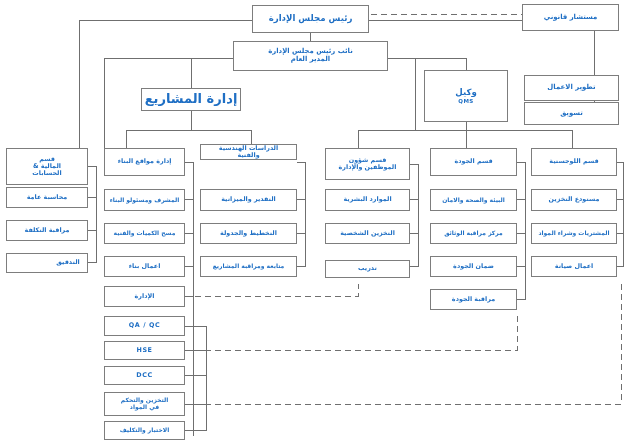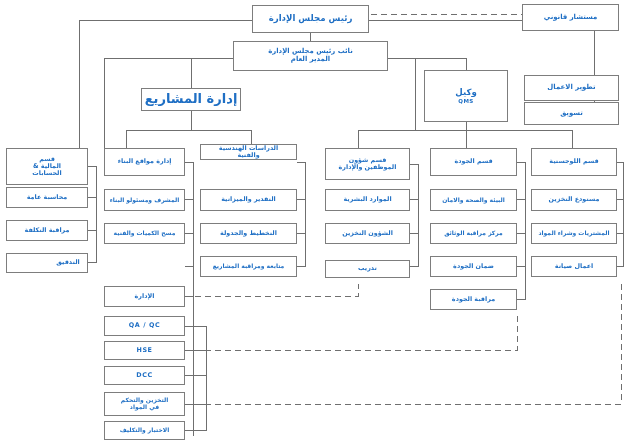--- a/index.html
+++ b/index.html
@@ -173,20 +173,23 @@
 
   <div class="node t65" style="left:104px;top:148px;width:81px;height:28px;">
     <span class="ln">إدارة مواقع البناء</span>
   </div>
   <div class="node t6" style="left:104px;top:189px;width:81px;height:22px;">
     <span class="ln">المشرف ومسئولو البناء</span>
   </div>
   <div class="node t6" style="left:104px;top:223px;width:81px;height:21px;">
     <span class="ln">مسح الكميات والفنية</span>
   </div>
+  <div class="node t65" style="left:104px;top:256px;width:81px;height:21px;">
+    <span class="ln">اعمال بناء</span>
+  </div>
 
   <div class="node t65" style="left:200px;top:144px;width:97px;height:16px;flex-direction:column;">
     <span class="ln">الدراسات الهندسية</span>
     <span class="ln">والفنية</span>
   </div>
   <div class="node t65" style="left:200px;top:189px;width:97px;height:22px;">
     <span class="ln">التقدير والميزانية</span>
   </div>
   <div class="node t65" style="left:200px;top:223px;width:97px;height:21px;">
     <span class="ln">التخطيط والجدولة</span>
@@ -196,21 +199,21 @@
   </div>
 
   <div class="node t65" style="left:325px;top:148px;width:85px;height:32px;flex-direction:column;">
     <span class="ln">قسم شؤون</span>
     <span class="ln">الموظفين والإدارة</span>
   </div>
   <div class="node t65" style="left:325px;top:189px;width:85px;height:22px;">
     <span class="ln">الموارد البشرية</span>
   </div>
   <div class="node t65" style="left:325px;top:223px;width:85px;height:21px;">
-    <span class="ln">الشؤون التخزين</span>
+    <span class="ln">التخزين الشخصية</span>
   </div>
   <div class="node t65" style="left:325px;top:260px;width:85px;height:18px;">
     <span class="ln">تدريب</span>
   </div>
 
   <div class="node t65" style="left:430px;top:148px;width:87px;height:28px;">
     <span class="ln">قسم الجودة</span>
   </div>
   <div class="node t6" style="left:430px;top:189px;width:87px;height:22px;">
     <span class="ln">البيئة والصحة والامان</span>

